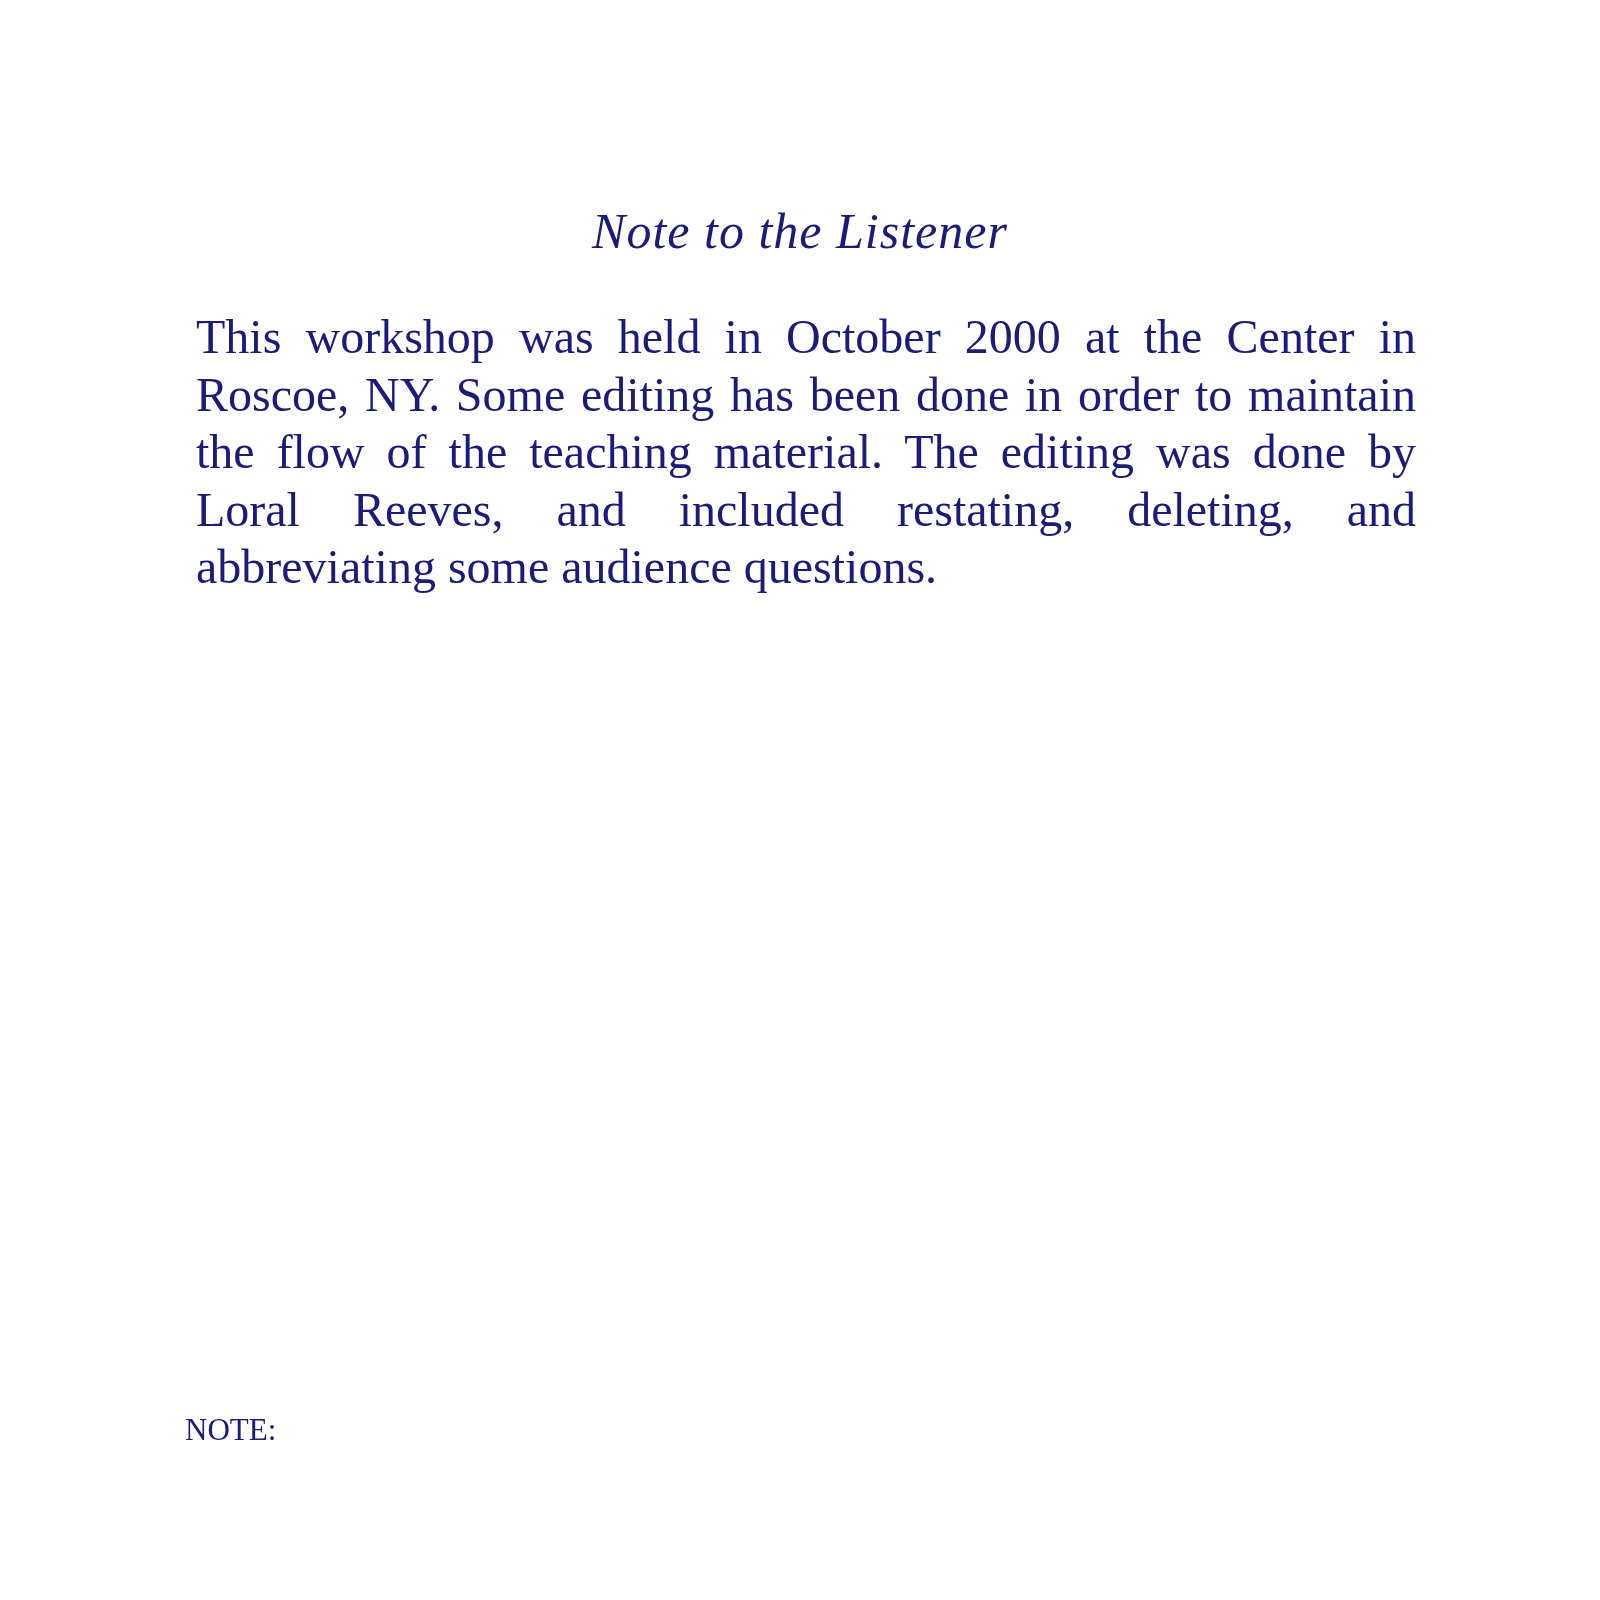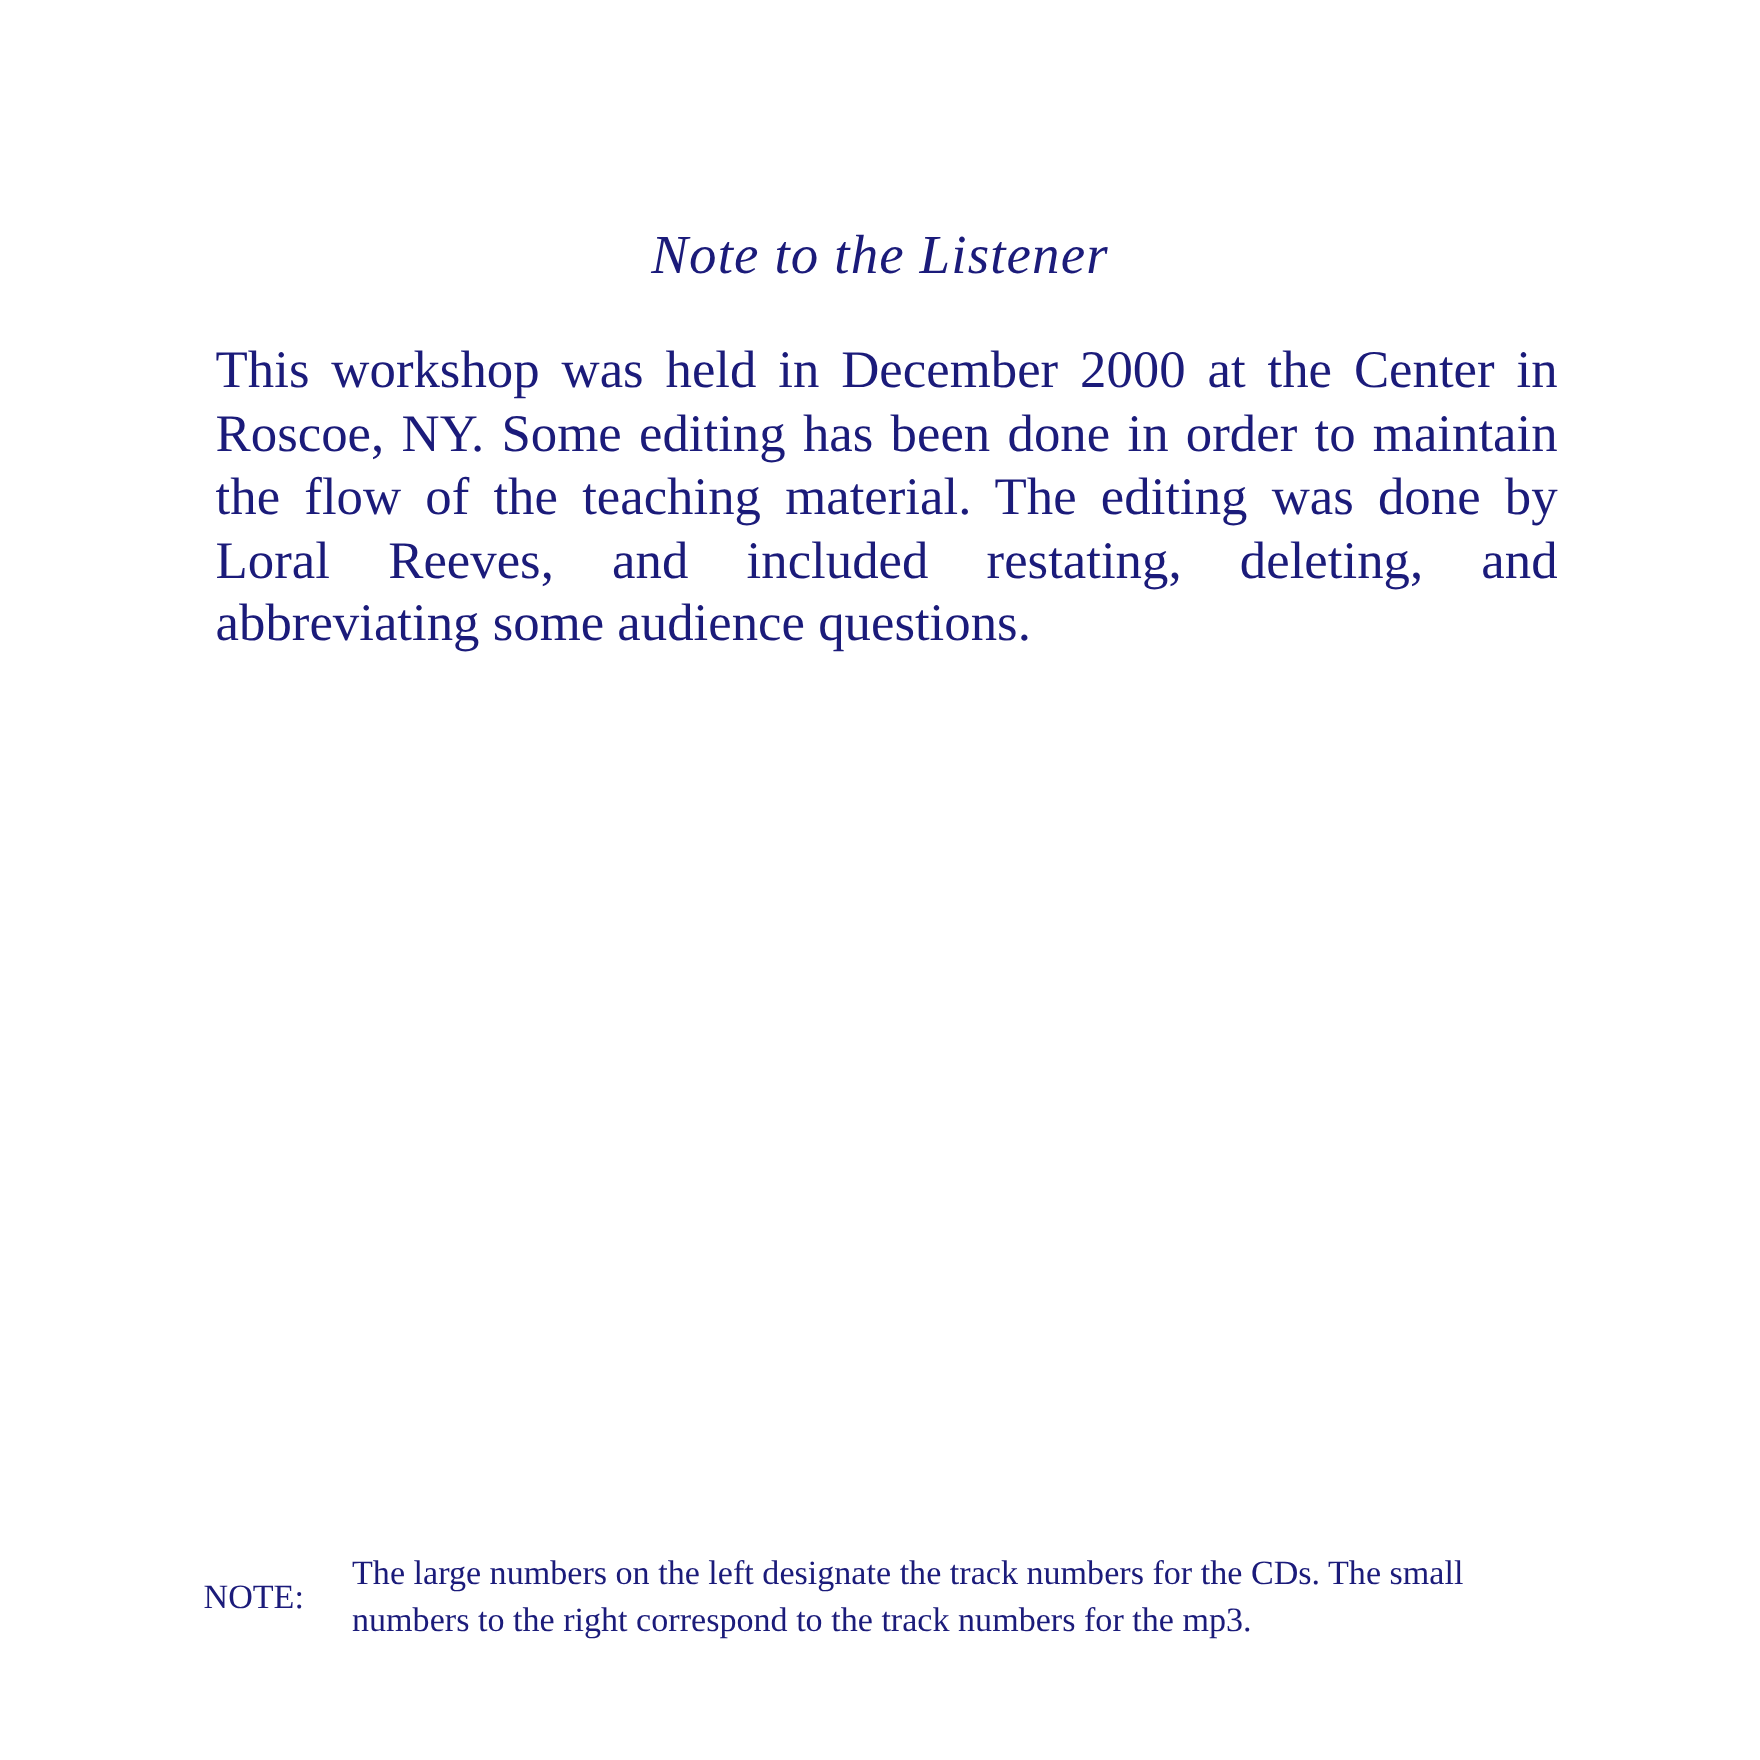--- a/index.html
+++ b/index.html
@@ -58,20 +58,19 @@
     text-align: left;
   }
 </style>
 </head>
 <body>
 
 <div class="page">
 
   <div class="doc-title">Note to the Listener</div>
 
-  <div class="doc-paragraph">This workshop was held in December 2000 at the Center in Roscoe, NY. Some editing has been done in order to maintain the flow of the teaching material. The editing was done by Loral Reeves, and included restating, deleting, and abbreviating some audience questions.</div>
+  <div class="doc-paragraph">This workshop was held in October 2000 at the Center in Roscoe, NY. Some editing has been done in order to maintain the flow of the teaching material. The editing was done by Loral Reeves, and included restating, deleting, and abbreviating some audience questions.</div>
 
   <div class="doc-note">
     <span class="note-label">NOTE:</span>
-    <span class="note-text">The large numbers on the left designate the track numbers for the CDs. The small numbers to the right correspond to the track numbers for the mp3.</span>
   </div>
 
 </div>
 
 </body></html>

